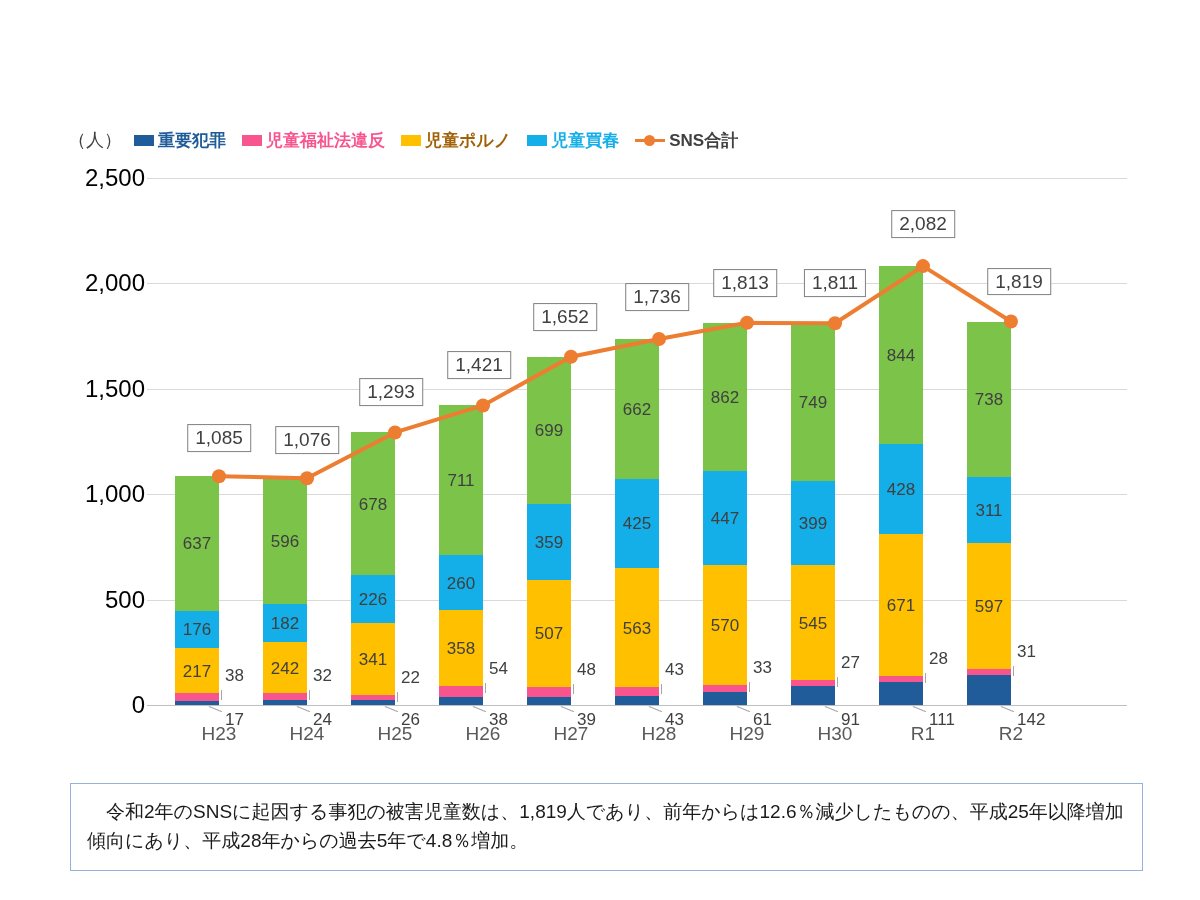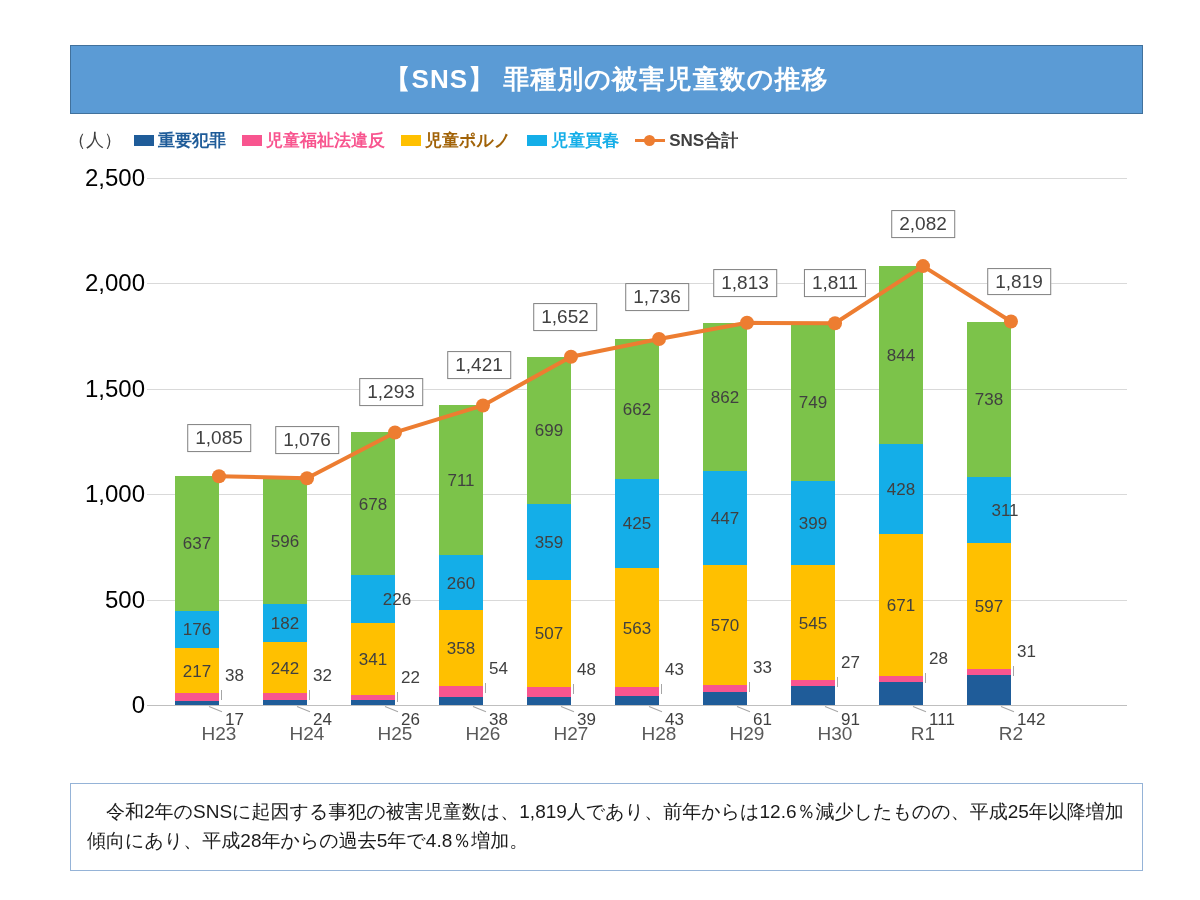--- a/index.html
+++ b/index.html
@@ -86,23 +86,20 @@
   }
   .note-text{
     font-size:19px;color:#1a1a1a;line-height:1.55;text-indent:1em;
   }
 </style>
 </head>
 <body>
 
 <div id="root">
 
-  <div class="title-bar">
-    <div class="title-text">【SNS】 罪種別の被害児童数の推移</div>
-  </div>
 
   <div class="legend">
     <div class="unit-label">（人）</div>
     <div id="legend-items" style="display:flex;align-items:center;">
         <div class="legend-item">
           <span class="legend-swatch" style="background: rgb(31, 92, 153);"></span>
           <span class="legend-label" style="color: rgb(31, 92, 153);">重要犯罪</span>
         </div>
         <div class="legend-item">
           <span class="legend-swatch" style="background: rgb(248, 85, 143);"></span>
@@ -176,21 +173,21 @@
           <div class="bar-group" style="left: 204px;">
             <div class="seg" style="top: 539.519px; height: 5.4808px; background: rgb(31, 92, 153);"></div>
             <div class="out-val" style="left: 50px; top: 551px;">26</div>
             <div class="leader" style="left: 34px; top: 546px; width: 14px; height: 1px; transform: rotate(22deg); transform-origin: left center;"></div>
             <div class="seg" style="top: 534.882px; height: 4.6376px; background: rgb(248, 85, 143);"></div>
             <div class="out-val" style="left: 50px; top: 508.882px;">22</div>
             <div class="leader" style="left: 46px; top: 531.882px; width: 1px; height: 10px;"></div>
             <div class="seg" style="top: 462.999px; height: 71.8828px; background: rgb(255, 192, 0);"></div>
             <div class="seg-val" style="top: 490.94px;">341</div>
             <div class="seg" style="top: 415.358px; height: 47.6408px; background: rgb(20, 174, 232);"></div>
-            <div class="seg-val" style="top: 431.178px; padding-left: 24px;">226</div>
+            <div class="seg-val" style="top: 431.178px;">226</div>
             <div class="seg" style="top: 272.436px; height: 142.922px; background: rgb(124, 195, 74);"></div>
             <div class="seg-val" style="top: 335.897px;">678</div>
           </div>
           <div class="bar-group" style="left: 292px;">
             <div class="seg" style="top: 536.99px; height: 8.0104px; background: rgb(31, 92, 153);"></div>
             <div class="out-val" style="left: 50px; top: 551px;">38</div>
             <div class="leader" style="left: 34px; top: 546px; width: 14px; height: 1px; transform: rotate(22deg); transform-origin: left center;"></div>
             <div class="seg" style="top: 525.606px; height: 11.3832px; background: rgb(248, 85, 143);"></div>
             <div class="out-val" style="left: 50px; top: 499.606px;">54</div>
             <div class="leader" style="left: 46px; top: 522.606px; width: 1px; height: 10px;"></div>
@@ -274,21 +271,21 @@
           <div class="bar-group" style="left: 820px;">
             <div class="seg" style="top: 515.066px; height: 29.9336px; background: rgb(31, 92, 153);"></div>
             <div class="out-val" style="left: 50px; top: 551px;">142</div>
             <div class="leader" style="left: 34px; top: 546px; width: 14px; height: 1px; transform: rotate(22deg); transform-origin: left center;"></div>
             <div class="seg" style="top: 508.532px; height: 6.5348px; background: rgb(248, 85, 143);"></div>
             <div class="out-val" style="left: 50px; top: 482.532px;">31</div>
             <div class="leader" style="left: 46px; top: 505.532px; width: 1px; height: 10px;"></div>
             <div class="seg" style="top: 382.684px; height: 125.848px; background: rgb(255, 192, 0);"></div>
             <div class="seg-val" style="top: 437.608px;">597</div>
             <div class="seg" style="top: 317.125px; height: 65.5588px; background: rgb(20, 174, 232);"></div>
-            <div class="seg-val" style="top: 341.905px; padding-left: 16px;">311</div>
+            <div class="seg-val" style="top: 341.905px;">311</div>
             <div class="seg" style="top: 161.555px; height: 155.57px; background: rgb(124, 195, 74);"></div>
             <div class="seg-val" style="top: 231.34px;">738</div>
           </div>
         </div>
       <svg class="line-layer" id="line-svg" viewBox="0 0 980 555" preserveAspectRatio="none">
           <polyline points="72,316.28200000000004 160,318.17920000000004 248,272.4356 336,245.45320000000004 424,196.7584 512,179.0512 600,162.81960000000004 688,163.24120000000005 776,106.11440000000005 864,161.5548" fill="none" stroke="#ED7D31" stroke-width="4" stroke-linejoin="round"></polyline>
           <circle cx="72" cy="316.28200000000004" r="7" fill="#ED7D31"></circle>
           <circle cx="160" cy="318.17920000000004" r="7" fill="#ED7D31"></circle>
           <circle cx="248" cy="272.4356" r="7" fill="#ED7D31"></circle>
           <circle cx="336" cy="245.45320000000004" r="7" fill="#ED7D31"></circle>

